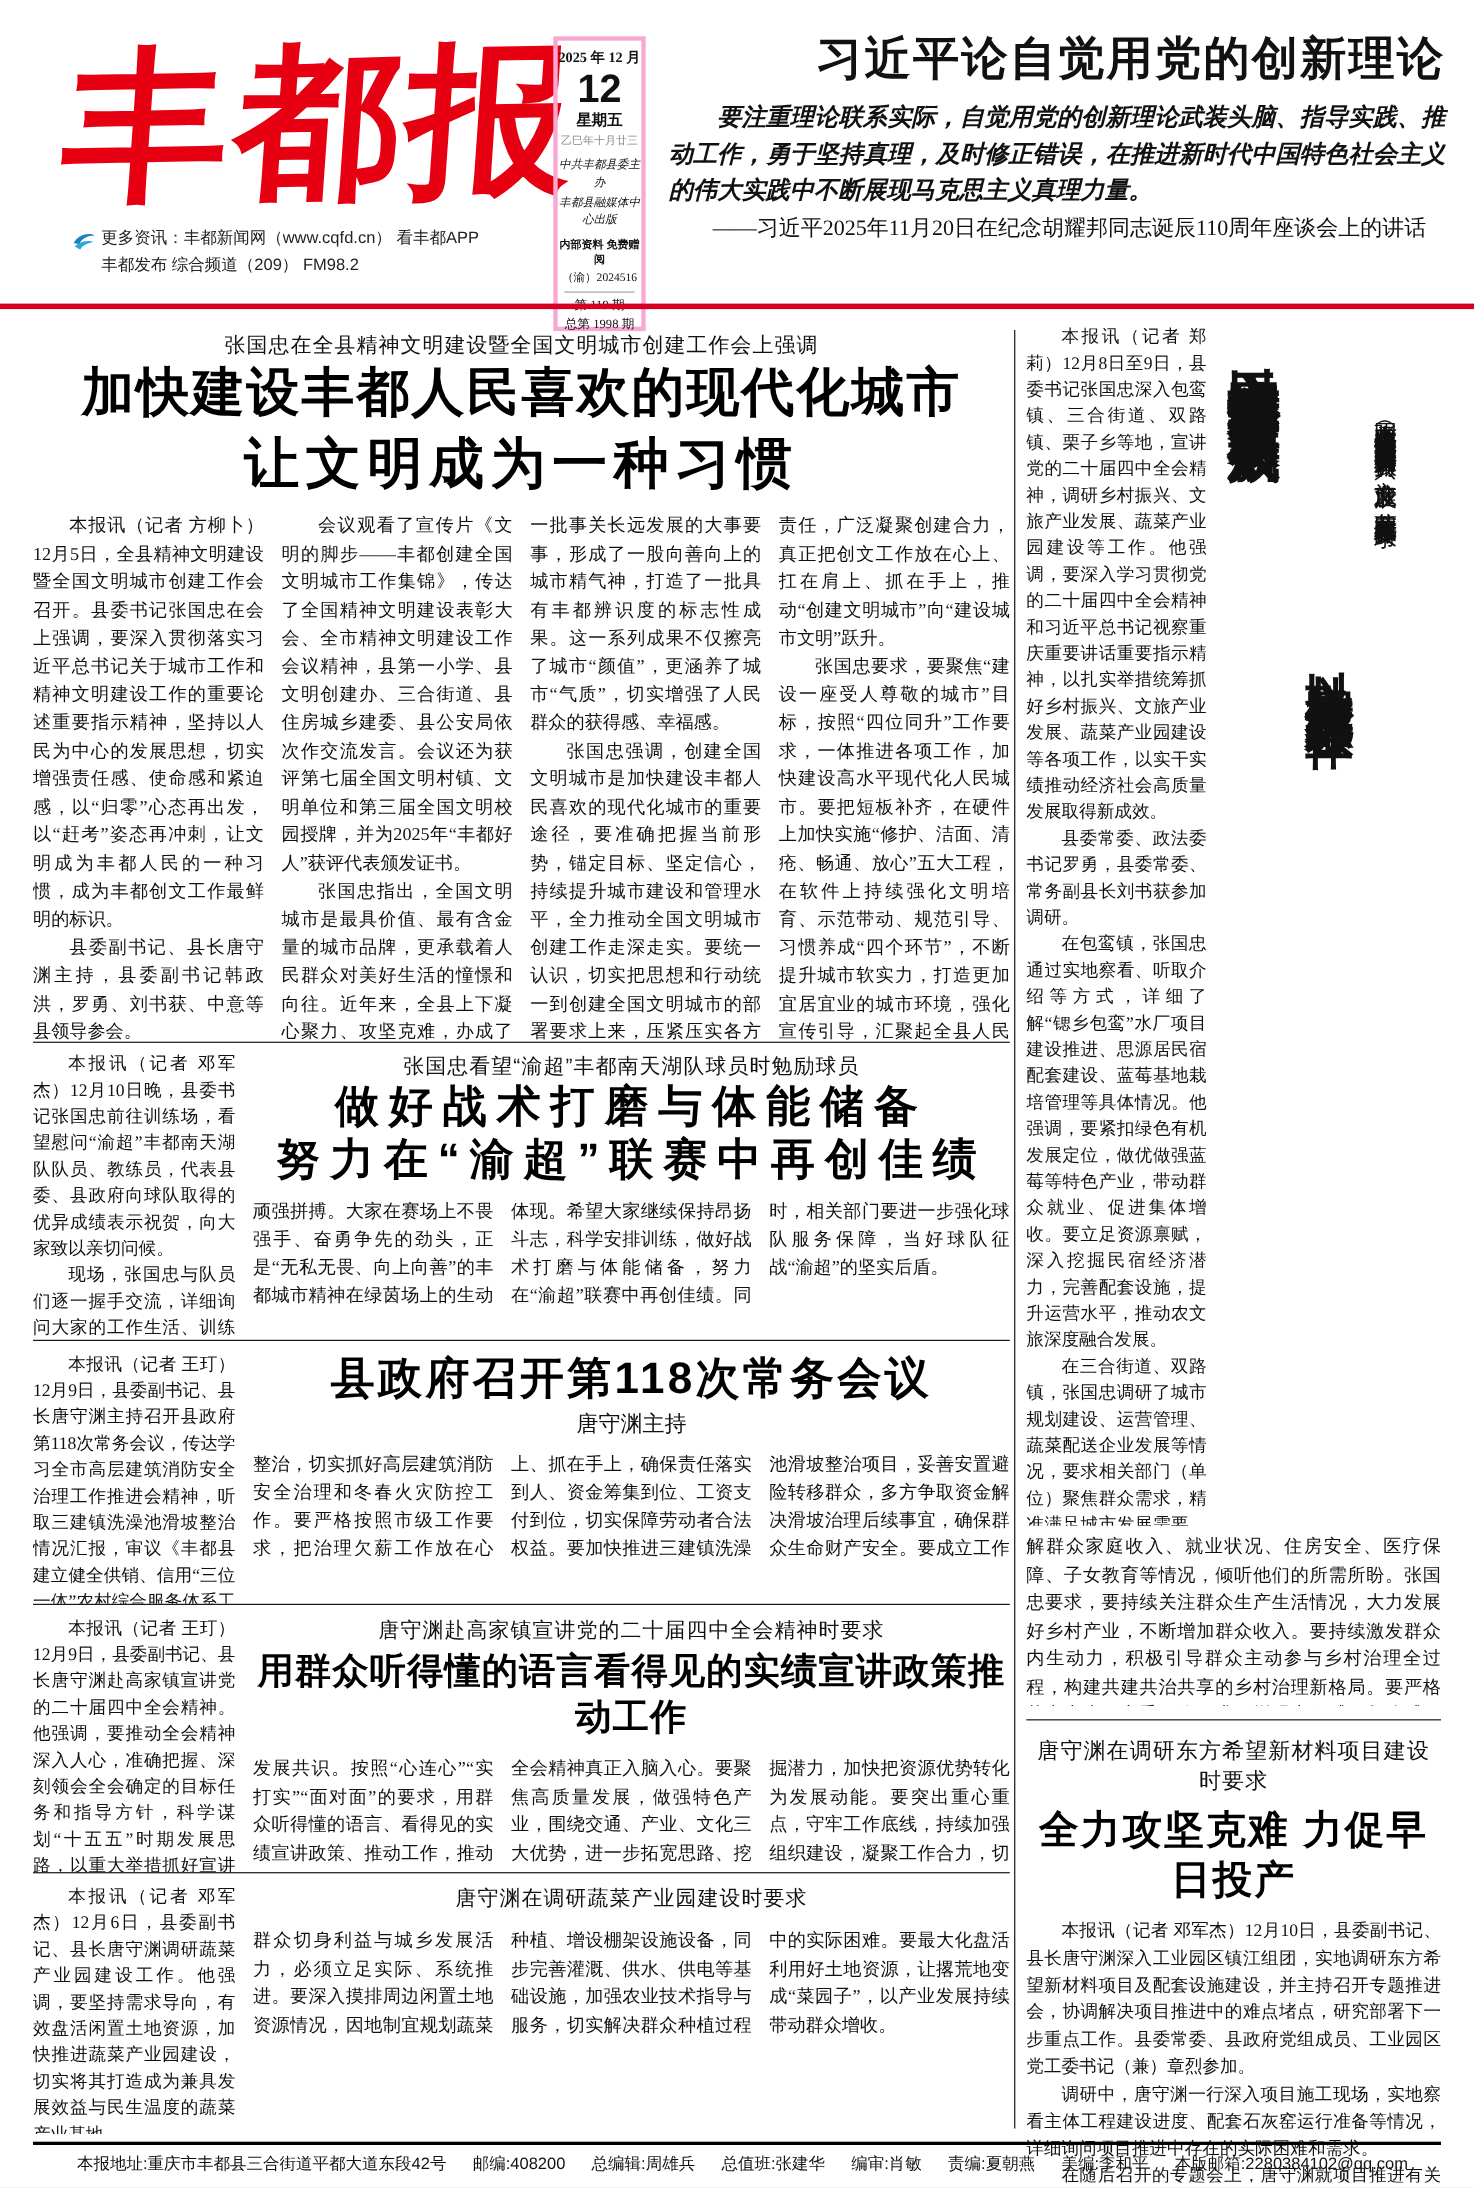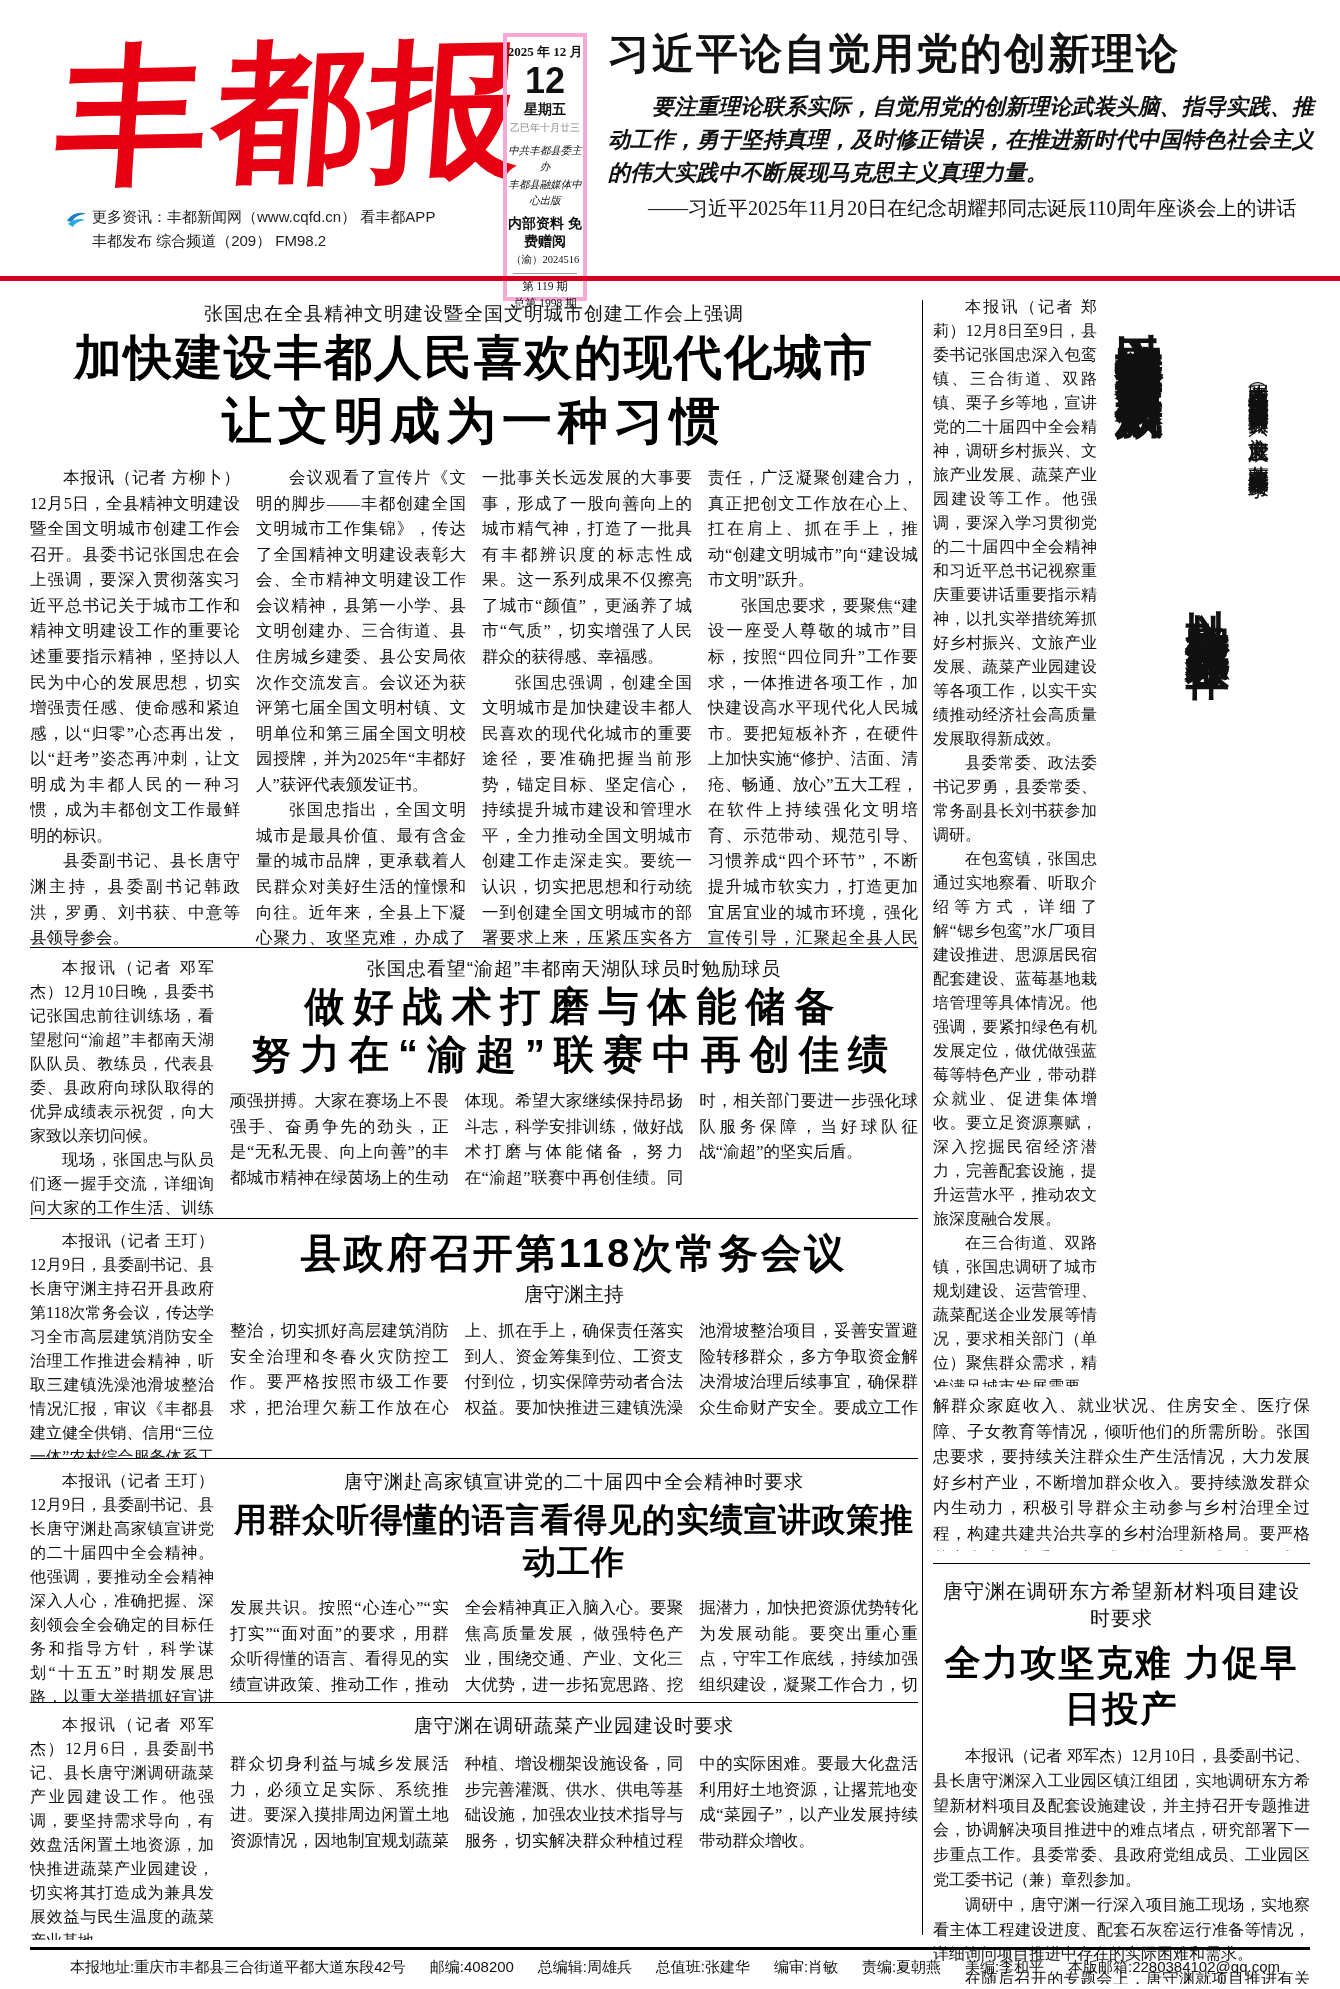--- a/index.html
+++ b/index.html
@@ -19,25 +19,25 @@
   .masthead-info { position:absolute; left:92px; top:205px; font-size:15px; line-height:24px;
     font-family:"Liberation Sans",sans-serif; color:#222; }
   .masthead-info .logo { position:absolute; left:-28px; top:2px; }
   .date-box { position:absolute; left:503px; top:33px; width:84px; height:268px;
     border:4px solid #f9a8d4; text-align:center; padding-top:6px; }
   .date-box .ym { font-size:13px; font-weight:bold; }
   .date-box .day { font-size:36px; font-weight:bold; line-height:40px; font-family:"Liberation Sans",sans-serif; }
   .date-box .wd { font-size:14px; font-weight:bold; }
   .date-box .lunar { font-size:10px; color:#8a8a8a; margin-top:2px; }
   .date-box .pub { font-size:10.5px; margin-top:8px; line-height:16px; font-style:italic; }
-  .date-box .note { font-size:14px; font-weight:bold; margin-top:6px; font-family:"Liberation Sans",sans-serif; }
+  .date-box .note { font-size:10px; font-weight:bold; margin-top:6px; font-family:"Liberation Sans",sans-serif; }
   .date-box .lic { font-size:10.5px; margin-top:2px; }
   .date-box .iss { font-size:11.5px; margin-top:6px; border-top:1px solid #999; padding-top:4px; margin-left:6px; margin-right:6px; line-height:17px; }
   .top-story { position:absolute; left:608px; top:28px; width:706px; }
-  .top-story .hl { text-align:left; font-size:42px; font-weight:900; line-height:52px;
+  .top-story .hl { text-align:right; font-size:42px; font-weight:900; line-height:52px;
     letter-spacing:2px; font-family:"Liberation Serif",serif; }
   .top-story .body { margin-top:10px; font-size:22px; font-weight:bold; line-height:33px;
     text-align:justify; text-indent:2em;font-style:italic; }
   .top-story .attr { margin-top:4px; font-size:20px; line-height:30px; text-indent:2em; }
   .red-rule { position:absolute; left:0; top:276px; width:1340px; height:5px; background:#d50021; }
   
   p { text-indent:2em; }
   .bodytext { font-size:16.5px; line-height:1.55; text-align:justify; overflow:hidden; }
   .cont p:first-child { text-indent:0; }
   .kicker { text-align:center; font-size:19px; font-family:"Liberation Sans",sans-serif; letter-spacing:1px; }

